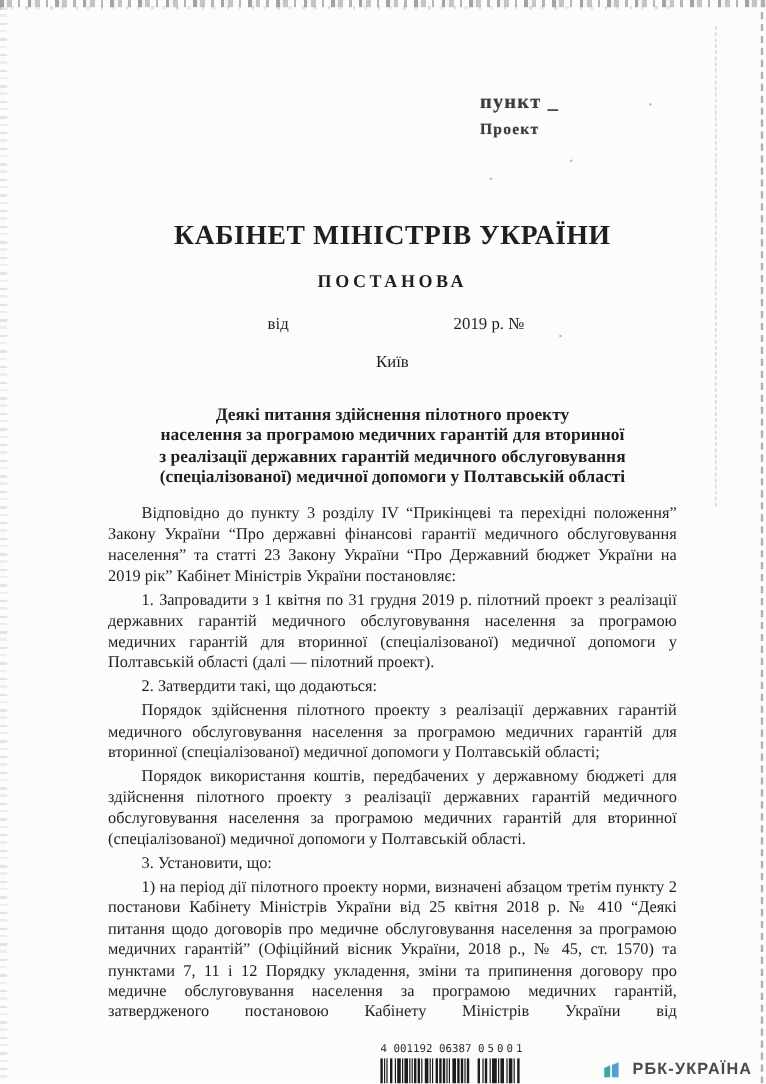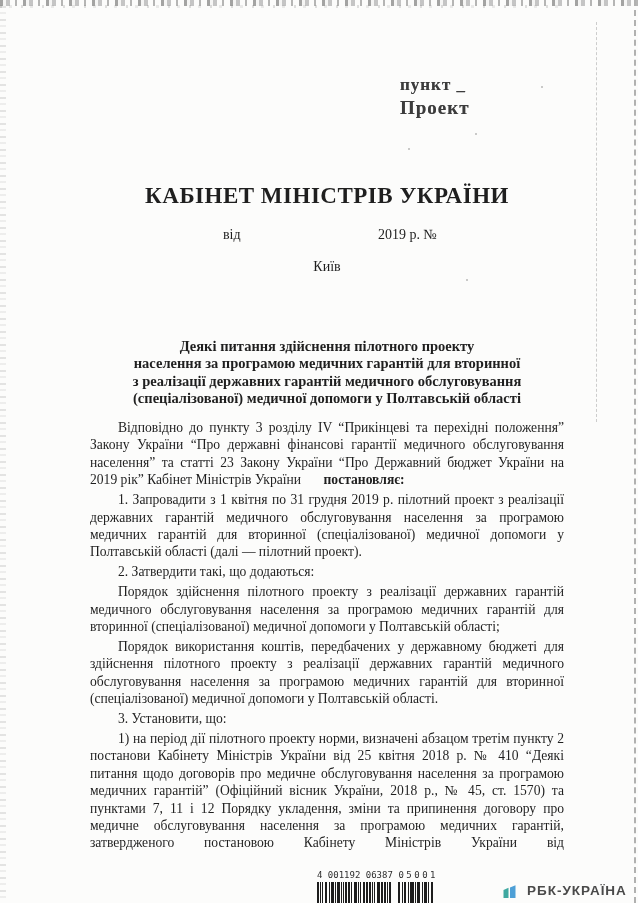--- a/index.html
+++ b/index.html
@@ -42,42 +42,42 @@
     border-left:1px dashed rgba(195,195,195,.85);
   }
   .noise-dot{position:absolute;width:2px;height:2px;background:#9a9a9a;border-radius:50%;opacity:.7;}
   
   .stamp{
     position:absolute;left:400px;top:74px;
     color:#3c3c3c;font-weight:600;letter-spacing:1px;
     text-shadow:0 0 .6px rgba(60,60,60,.6);
   }
   .stamp-l1{font-size:17px;line-height:22px;}
-  .stamp-l2{font-size:19px;line-height:24px;}
+  .stamp-l2{font-size:13px;line-height:24px;}
   
   .header{position:absolute;left:90px;top:184px;width:474px;text-align:center;}
   .org{font-size:23px;font-weight:bold;letter-spacing:.5px;line-height:24px;}
   .doctype{margin-top:18px;font-size:15px;font-weight:bold;letter-spacing:3px;line-height:18px;}
   .dateline{margin-top:19px;position:relative;height:18px;font-size:14px;text-align:left;}
   .date-from{position:absolute;left:133px;}
   .date-year{position:absolute;left:288px;}
   .city{margin-top:13px;font-size:14px;line-height:17px;}
   
   .title{
     position:absolute;left:90px;top:338px;width:474px;
     text-align:center;font-weight:bold;font-size:14.5px;line-height:17.3px;
   }
   
   .bodytext{
     position:absolute;left:90px;top:419px;width:474px;
     font-size:13.6px;line-height:17.4px;text-align:justify;
   }
   .bodytext p{margin:0 0 2.5px;text-indent:28px;}
   .bodytext p.cont{text-align-last:justify;}
-  .bodytext b{font-weight:bold;margin-left:19px;}
+  .bodytext b{font-weight:normal;}
   
   .barcode-block{position:absolute;left:277px;top:870px;width:121px;margin-left:40px;}
   .barcode-numbers{
     display:flex;justify-content:space-between;align-items:baseline;
     font-family:"DejaVu Sans Mono", monospace;font-size:9px;line-height:10px;color:#2e2e2e;
   }
   .barcode-numbers .spread{letter-spacing:2.5px;}
   .bars{display:flex;gap:7px;margin-top:2px;height:22px;}
   .bar-group{display:flex;height:100%;}
   .bar-group .bk{background:#1d1d1d;height:100%;}
@@ -108,20 +108,21 @@
   <div class="noise-dot" style="left:408px;top:148px;"></div>
   <div class="noise-dot" style="left:466px;top:279px;"></div>
 
   <div class="stamp">
     <div class="stamp-l1">пункт _</div>
     <div class="stamp-l2">Проект</div>
   </div>
 
   <div class="header">
     <div class="org">КАБІНЕТ МІНІСТРІВ УКРАЇНИ</div>
+    <div class="doctype">ПОСТАНОВА</div>
     <div class="dateline">
       <span class="date-from">від</span>
       <span class="date-year">2019 р. №</span>
     </div>
     <div class="city">Київ</div>
   </div>
 
   <div class="title">
     <div>Деякі питання здійснення пілотного проекту</div>
     <div>населення за програмою медичних гарантій для вторинної</div>

